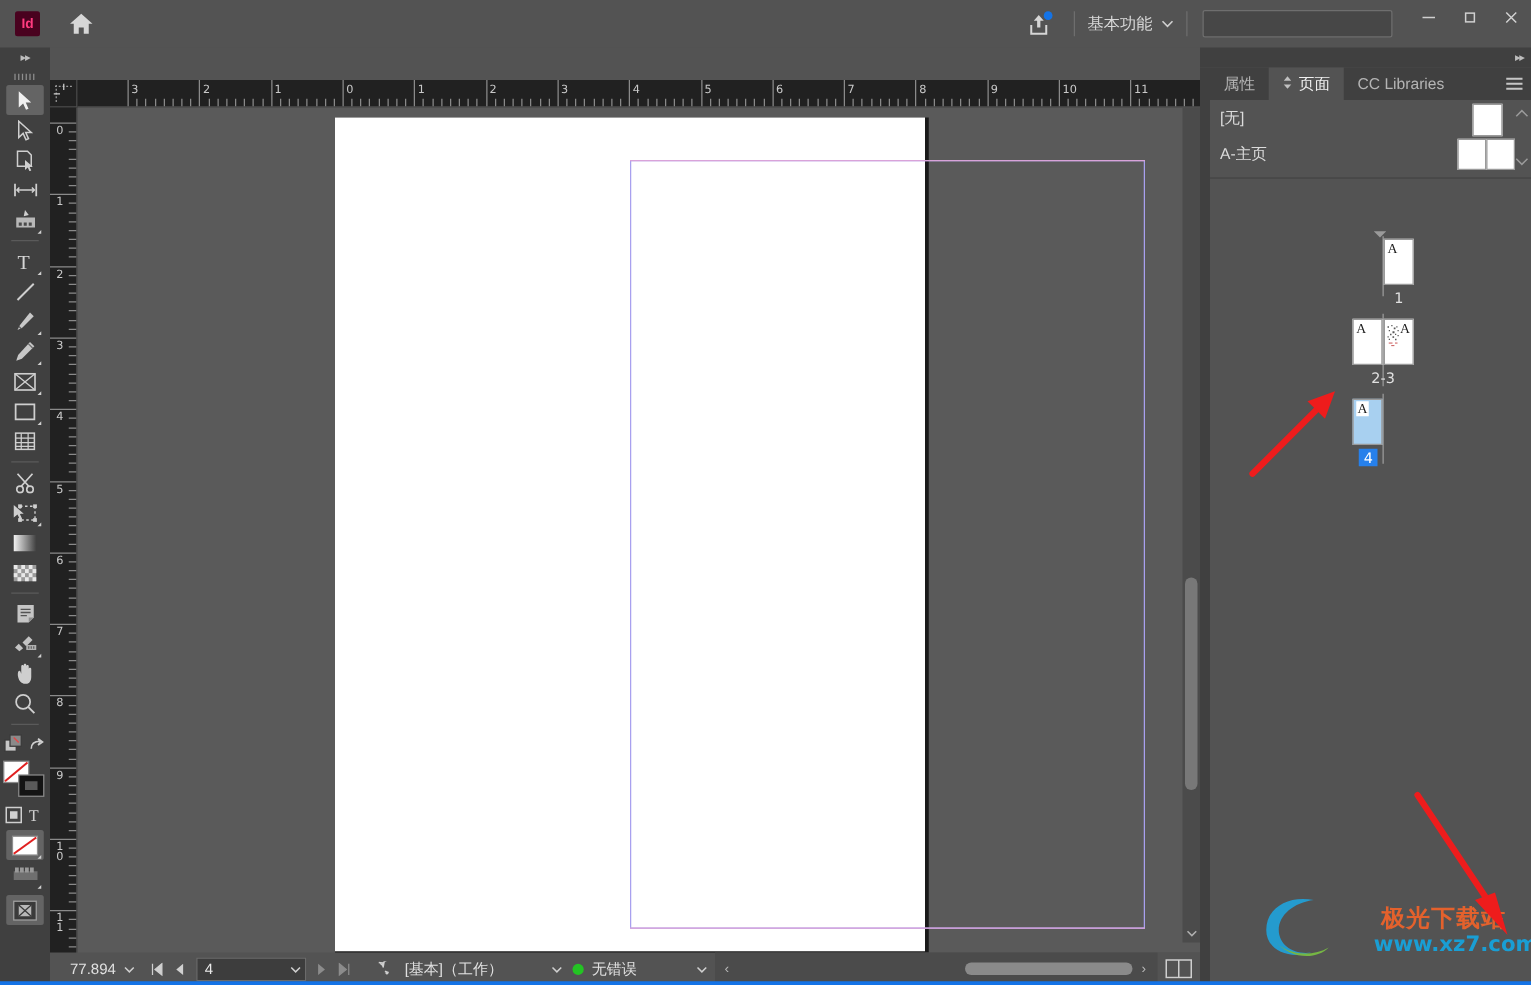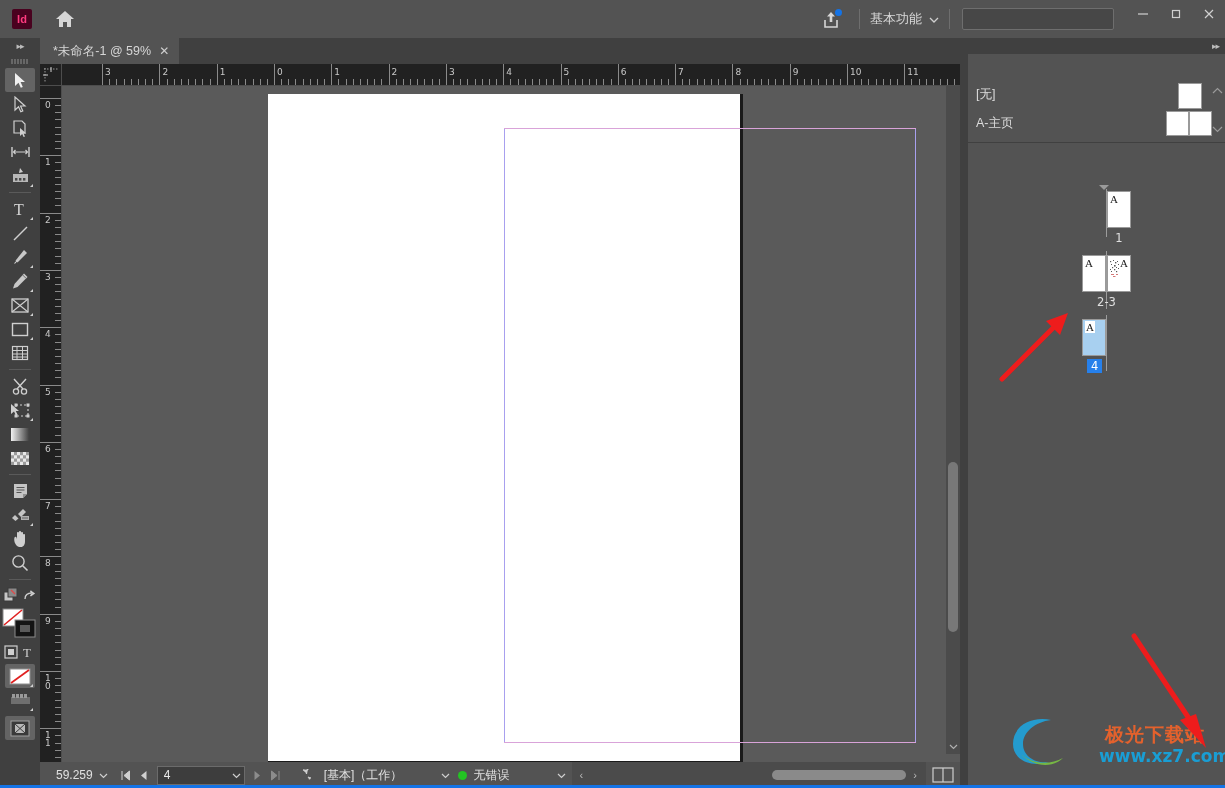--- a/index.html
+++ b/index.html
@@ -285,26 +285,20 @@
         </div>
         <div class="wc close">
           <svg width="12" height="12" viewBox="0 0 12 12">
               <path d="M2 2 L10 10 M10 2 L2 10" stroke="#d0d0d0" stroke-width="1.2"></path>
             </svg>
         </div>
       </div>
     </div>
   </div>
 
-  <div class="tabbar">
-    <div class="doctab">
-      <span>*未命名-1 @ 59%</span>
-      <span class="tab-close">✕</span>
-    </div>
-  </div>
 
   <div class="leftdock">
     <div class="dock-expand">▸▸</div>
     <div class="toolgrip">
       <svg width="20" height="7" viewBox="0 0 20 7">
         <g stroke="#8f8f8f" stroke-width="1">
           <path d="M2 1 V6 M5 1 V6 M8 1 V6 M11 1 V6 M14 1 V6 M17 1 V6"></path>
         </g>
       </svg>
     </div>
@@ -797,21 +791,21 @@
       <div class="vscroll-arrow">
         <svg width="9" height="6" viewBox="0 0 9 6">
             <path d="M1 1 L4.5 4.5 L8 1" fill="none" stroke="#b0b0b0" stroke-width="1.2"></path>
           </svg>
       </div>
     </div>
   </div>
 
   <div class="statusbar">
     <div class="zoomfield">
-      <span>59.259</span>
+      <span>77.894</span>
       <span>
         <svg width="9" height="6" viewBox="0 0 9 6">
             <path d="M1 1 L4.5 4.5 L8 1" fill="none" stroke="#cfcfcf" stroke-width="1.2"></path>
           </svg>
       </span>
     </div>
     <div class="navbtns">
       <div class="navbtn">
         <svg width="11" height="11" viewBox="0 0 11 11">
             <path d="M2 1 V10 M9.5 1 L4 5.5 L9.5 10 Z" fill="#d0d0d0" stroke="#d0d0d0" stroke-width="1"></path>
@@ -875,20 +869,43 @@
         <rect x="1" y="1" width="20" height="14" fill="none" stroke="#cfcfcf" stroke-width="1.2"></rect>
         <path d="M11 1 V15" stroke="#cfcfcf" stroke-width="1.2"></path>
       </svg>
     </div>
   </div>
 
   <div class="rightdock">
     <div class="rd-collapsebar">▸▸</div>
     <div class="rd-leftstrip"></div>
 
+    <div class="paneltabs">
+      <div class="ptab">
+        <span>属性</span>
+      </div>
+      <div class="ptab active">
+        <span>
+          <svg width="8" height="12" viewBox="0 0 8 12">
+              <path d="M4 1 L7 4.5 H1 Z M4 11 L7 7.5 H1 Z" fill="#c0c0c0"></path>
+            </svg>
+        </span>
+        <span>页面</span>
+      </div>
+      <div class="ptab">
+        <span>CC Libraries</span>
+      </div>
+      <div class="ptab-menu">
+        <svg width="15" height="12" viewBox="0 0 15 12">
+          <g stroke="#c6c6c6" stroke-width="1.5">
+              <path d="M1 2 H14 M1 6 H14 M1 10 H14"></path>
+            </g>
+        </svg>
+      </div>
+    </div>
 
     <div class="masters">
       <div class="master-row">
         <span class="master-name">[无]</span>
         <div class="master-thumb" style="left:210px; top:3px; width:24px; height:26px;"></div>
         <div class="master-scroll-arrow" style="top:6px;">
           <svg width="11" height="7" viewBox="0 0 11 7">
               <path d="M1 6 L5.5 1.5 L10 6" fill="none" stroke="#9a9a9a" stroke-width="1.2"></path>
             </svg>
         </div>

